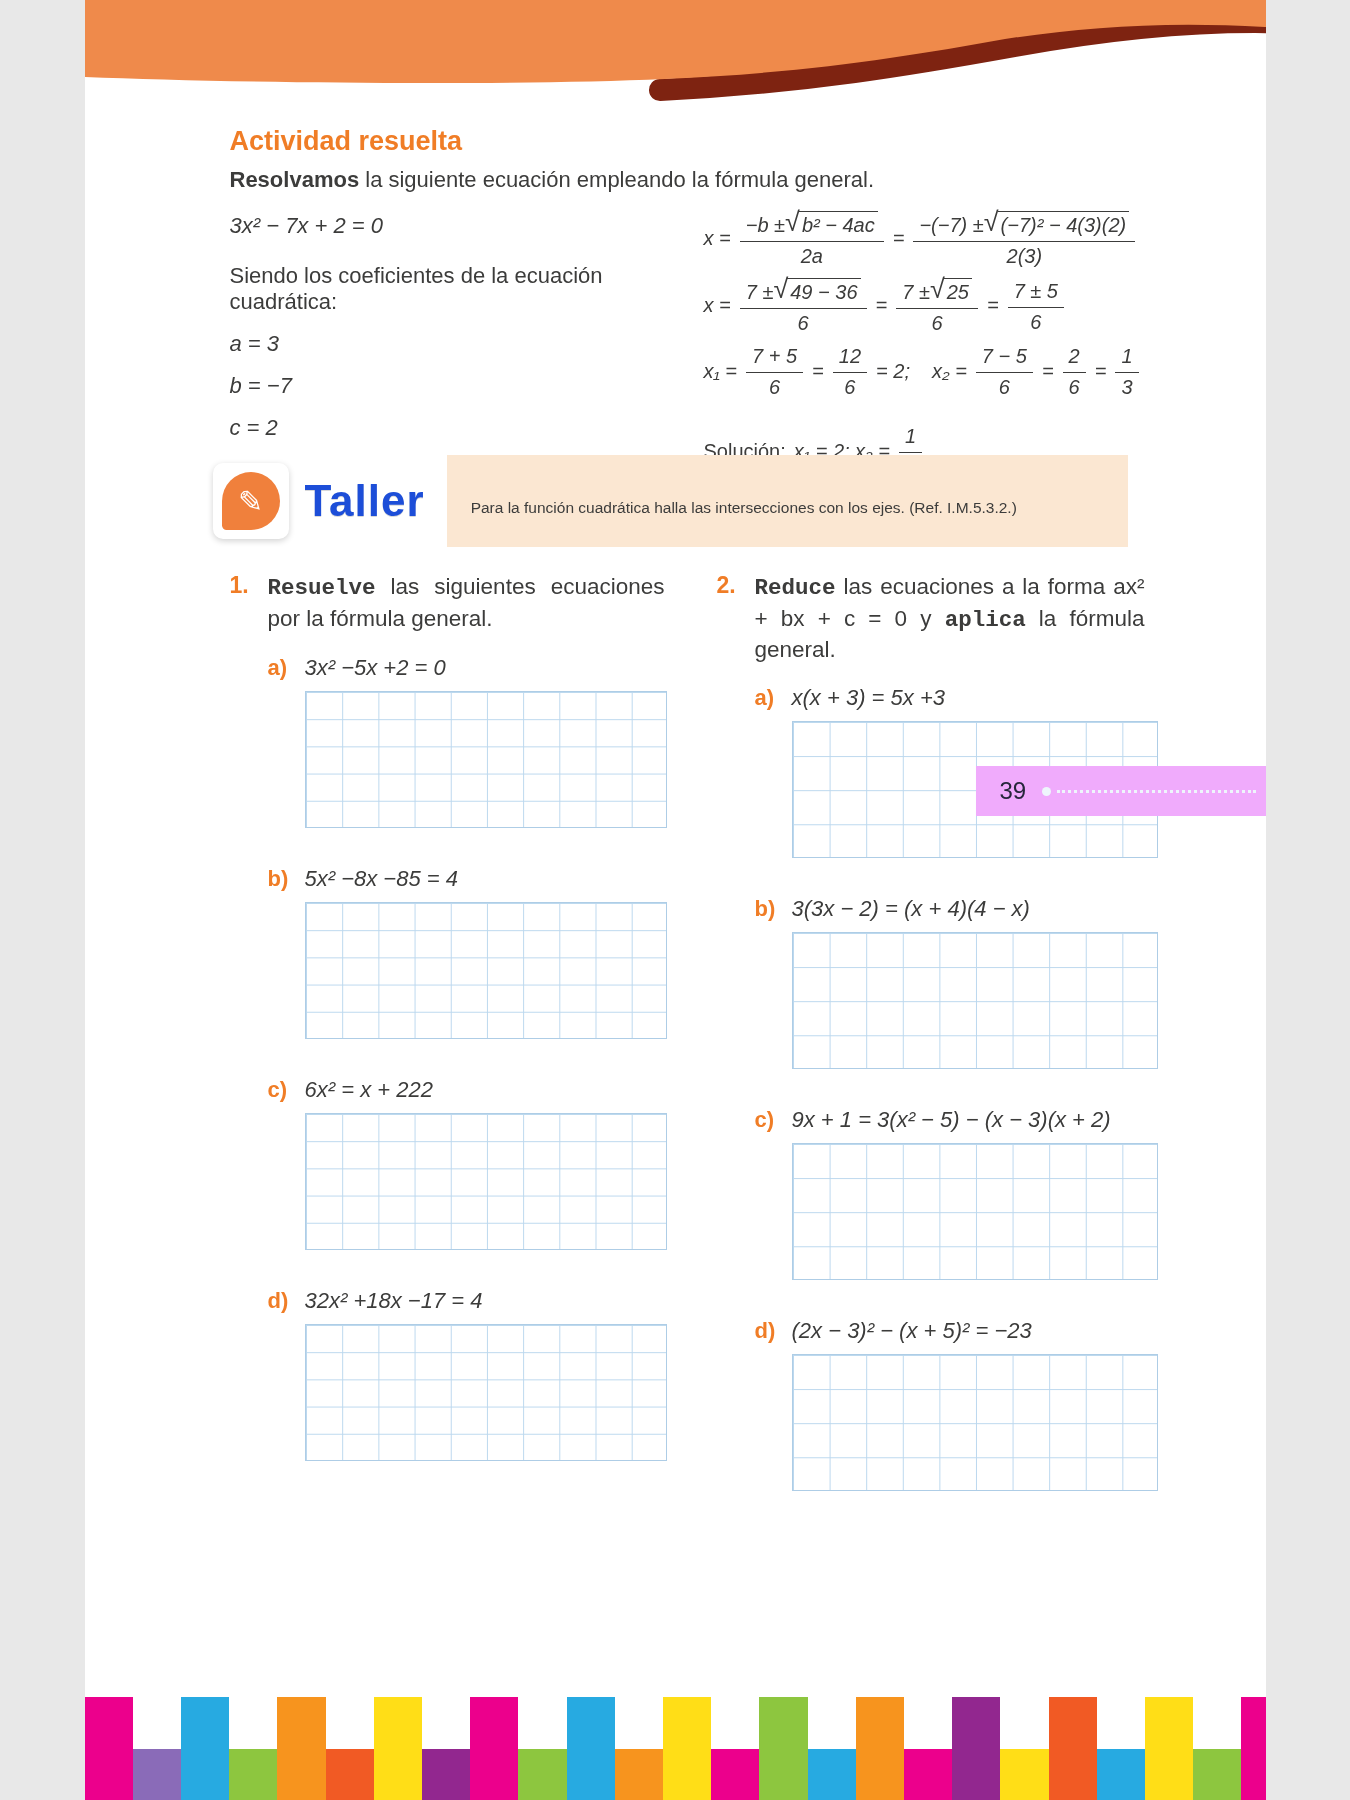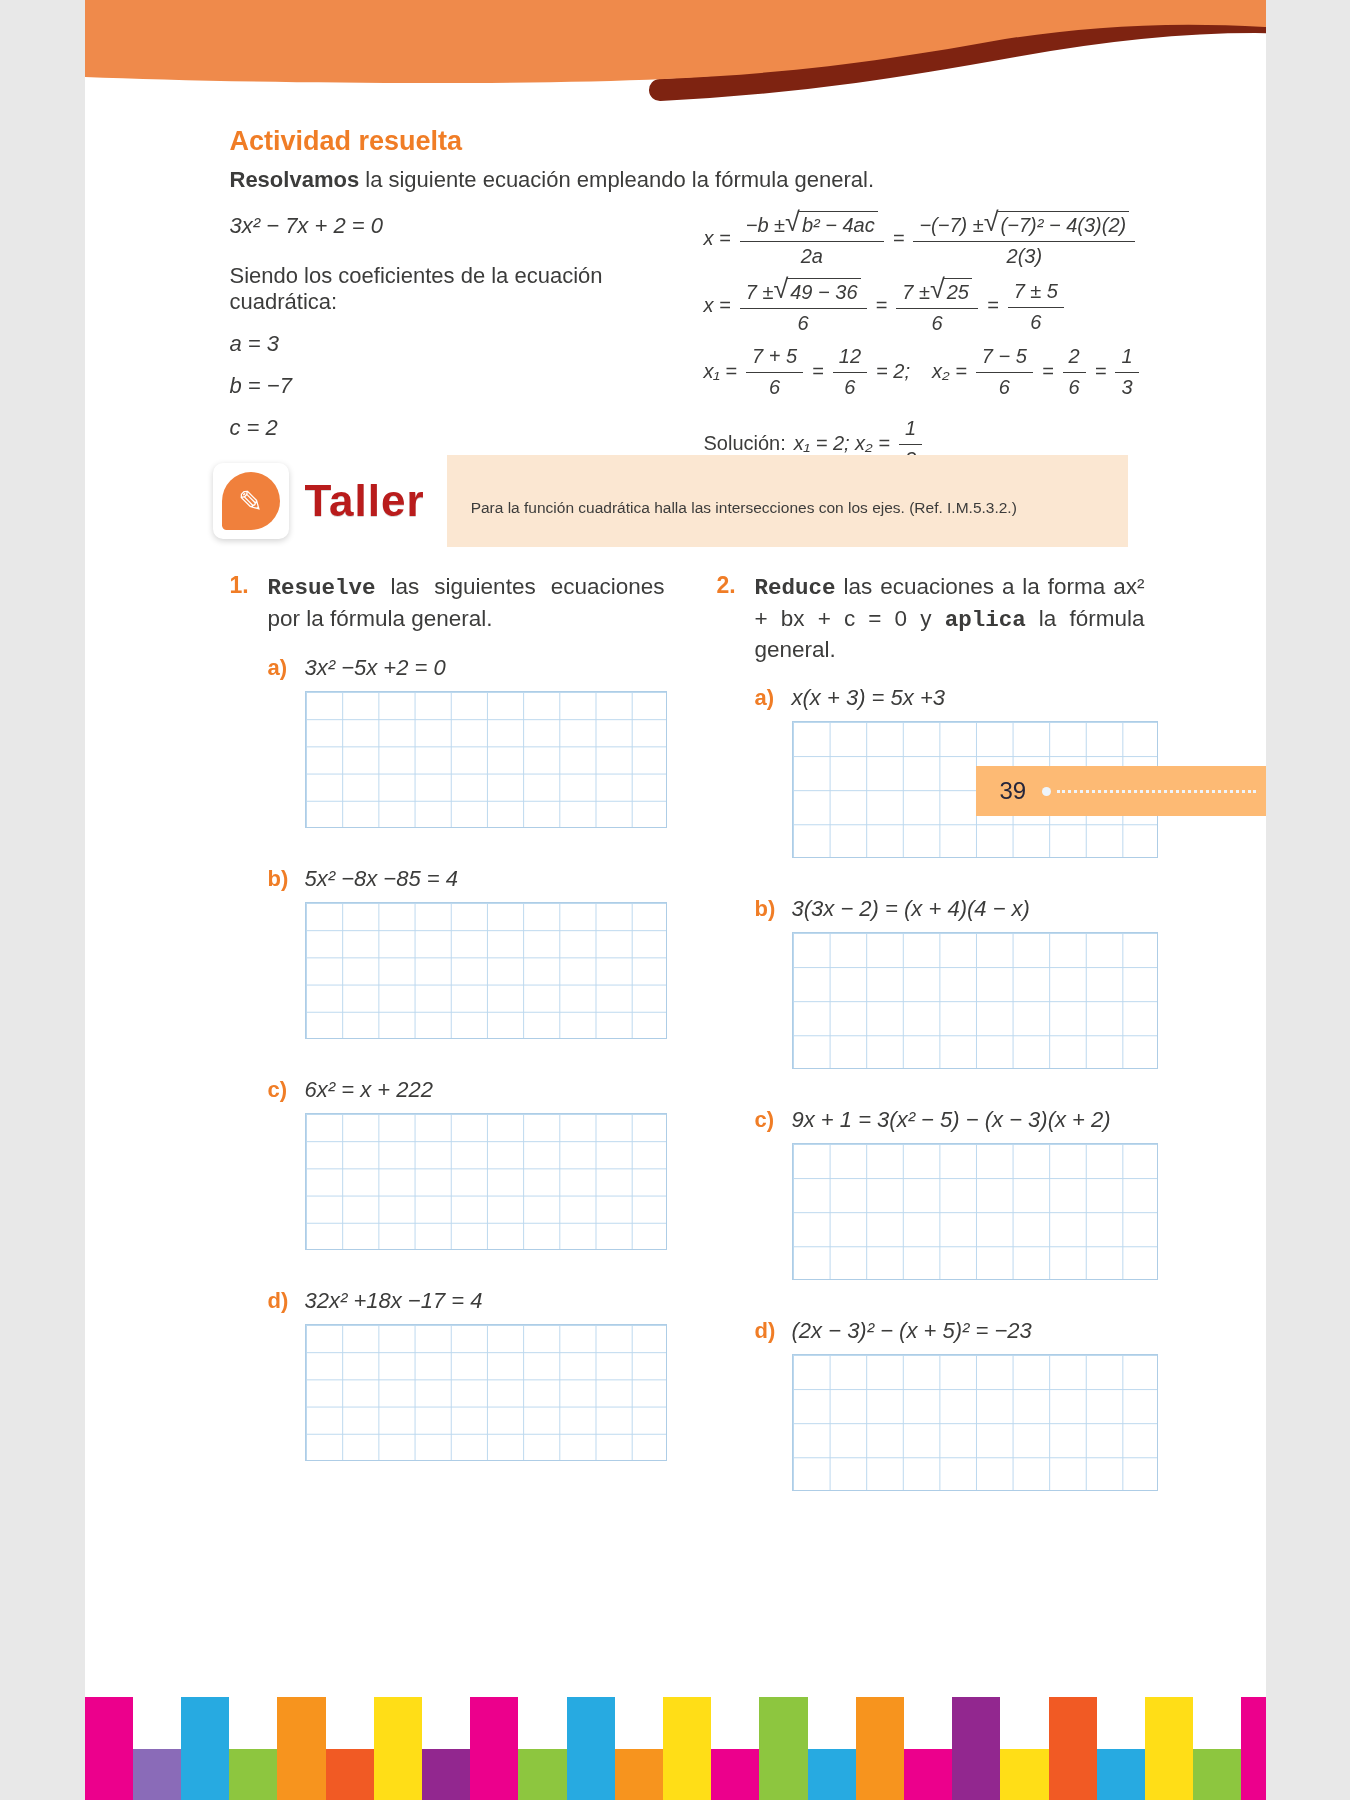--- a/index.html
+++ b/index.html
@@ -31,32 +31,32 @@
   .mline .tok { margin:0 4px; white-space:nowrap; }
   .frac { display:inline-flex; flex-direction:column; align-items:center;
           text-align:center; margin:0 5px; line-height:1.15; }
   .frac .num { display:inline-flex; align-items:flex-end;
                border-bottom:1.6px solid #3c3c3b; padding:2px 6px 4px; white-space:nowrap; }
   .frac .den { padding-top:3px; white-space:nowrap; }
   .sqrt { display:inline-flex; align-items:flex-start; }
   .sqrt-sign { font-style:normal; font-size:1.35em; line-height:0.85; }
   .radicand { border-top:1.6px solid #3c3c3b; padding:2px 3px 0; margin-left:-1px; white-space:nowrap; }
   .sol-lead { font-style:normal; margin-right:8px; }
-  .mline.solution { margin-top:16px; }
+  .mline.solution { margin-top:24px; }
 
   
   .taller { position:absolute; left:128px; top:455px; width:915px; height:92px;
             display:flex; align-items:center; }
   .taller-icon { width:76px; height:76px; background:#ffffff; border-radius:10px;
                  box-shadow:0 2px 6px rgba(0,0,0,0.18); display:flex;
                  align-items:center; justify-content:center; flex:0 0 auto; }
   .icon-circle { width:58px; height:58px; border-radius:50% 50% 50% 8%;
                  background:#f0803c; color:#ffffff; display:flex; align-items:center;
                  justify-content:center; font-size:30px; }
-  .taller-label { font-size:44px; font-weight:bold; color:#b91c1c;
+  .taller-label { font-size:44px; font-weight:bold; color:#1d4ed8;
                   letter-spacing:1px; margin:0 22px 0 16px; flex:0 0 auto;
                   text-shadow:0 1px 0 #d8d8d8; }
   .taller-strip { flex:1; height:92px; background:#fbe7d2; display:flex;
                   align-items:center; padding:0 24px; }
   .taller-note { font-size:15.5px; color:#3c3c3b;margin-top:14px; }
 
   
   .exercises { position:absolute; left:145px; top:572px; width:915px;
                display:flex; gap:52px; }
   .ex-col { width:435px; flex:0 0 auto; }
@@ -73,21 +73,21 @@
   .answer-grid { margin-left:75px; height:137px;
                  border:1px solid #aecde6;
                  background-image:
                    linear-gradient(#bcd8ee 1px, transparent 1px),
                    linear-gradient(90deg, #bcd8ee 1px, transparent 1px); }
   .ex-col-1 .answer-grid { width:362px; background-size:36.2px 27.2px; }
   .ex-col-2 .answer-grid { width:366px; background-size:36.6px 34.1px; }
 
   
   .page-tab { position:absolute; top:766px; right:0; width:290px; height:50px;
-              background:#fdba74; display:flex; align-items:center;
+              background:#f0abfc; display:flex; align-items:center;
               padding:0 10px 0 24px; }
   .page-num { font-size:24px; color:#26263b; flex:0 0 auto; }
   .leader-dot { width:9px; height:9px; border-radius:50%; background:#eef5fc;
                 margin-left:16px; flex:0 0 auto; }
   .leader { flex:1; border-top:3px dotted #eef5fc; margin-left:6px; }
 
   
   .footer { position:absolute; left:0; bottom:0; width:1350px; height:103px;
             display:flex; align-items:flex-end; }
   .bar { width:48.214px; height:51px; }

